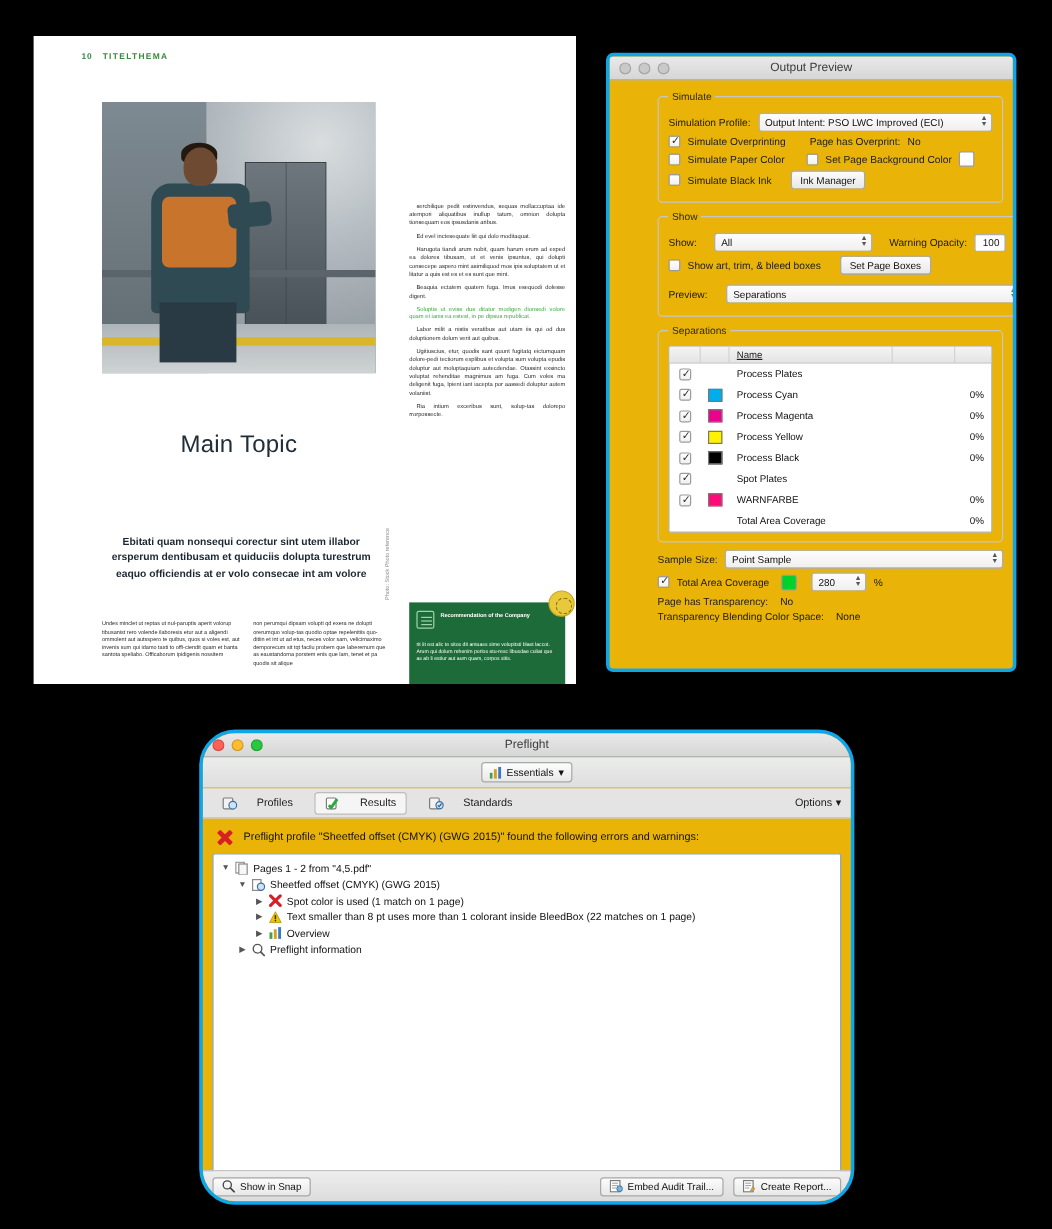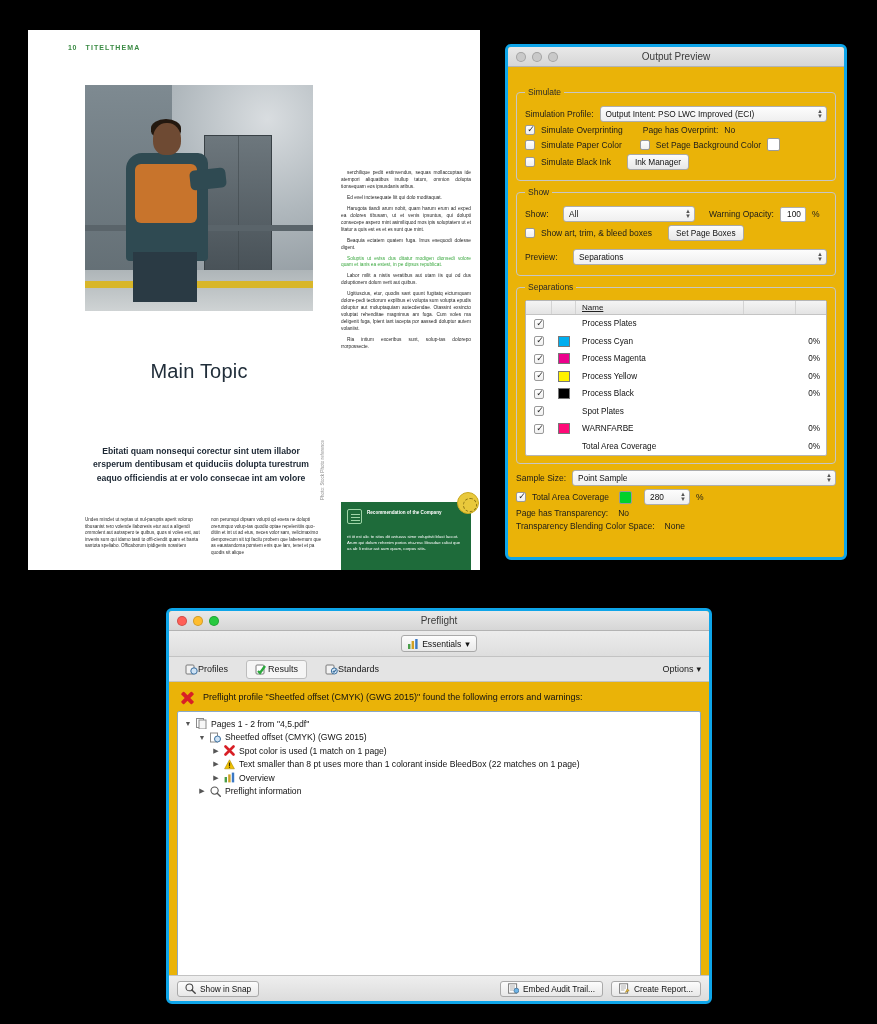--- a/index.html
+++ b/index.html
@@ -136,21 +136,21 @@
   .l-red { background:#c9c9c9; }
   .l-yellow { background:#c9c9c9; }
   .l-green { background:#c9c9c9; }
   .win-title {
     position: absolute; left: 0; right: 0; text-align: center;
     font-size: 10px; color: #3b3b3b;
   }
 
   
   #output-preview { left: 505px; top: 44px; width: 342px; height: 516px; }
-  .op-body { padding: 16px 8px 8px 8px; font-size: 8.5px; color: #1b1b1b; }
+  .op-body { padding: 4px 8px 8px 8px; font-size: 8.5px; color: #1b1b1b; margin-left: 32px; }
 
   fieldset.group {
     border: 1px solid #c6c6c6; border-radius: 4px;
     margin: 4px 0 6px 0; padding: 6px 8px 7px 8px;
   }
   fieldset.group > legend { font-size: 8.5px; padding: 0 3px; color: #2a2a2a; }
   .row { display:flex; align-items:center; gap:6px; margin: 3px 0; }
   .lbl { font-size: 8.5px; color: #1b1b1b; white-space: nowrap; }
   .sel {
     border: 1px solid #aeaeae; border-radius: 3px;
@@ -199,36 +199,36 @@
   .sep-head .c4 { width: 52px; border-right:1px solid #d3d3d3; height:100%; }
   .sep-head .c5 { width: 30px; height:100%; }
   .sep-row { display:flex; align-items:center; height: 17.5px; font-size: 8.2px; color:#111; }
   .sep-row .c1 { width: 26px; display:flex; justify-content:center; }
   .sep-row .c2 { width: 24px; display:flex; justify-content:center; }
   .sep-row .c3 { flex:1; padding-left:6px; }
   .sep-row .c5 { width: 46px; text-align:right; padding-right:6px; }
   .ink-sw { width: 12px; height: 11px; border:1px solid #777; }
 
   
-  #preflight { left: 166px; top: 608px; width: 546px; height: 396px; }
+  #preflight { left: 166px; top: 608px; width: 546px; height: 396px; border-radius: 30px; }
   .pf-toolbar {
     height: 26px; background: linear-gradient(#ececec,#dedede);
     border-bottom:1px solid #c3c3c3; display:flex; align-items:center; justify-content:center;
   }
   .essentials {
     border:1px solid #a9a9a9; border-radius:3px;
     background: linear-gradient(#fdfdfd,#e9e9e9);
     height:17px; font-size:8.6px; padding:0 6px;
     display:flex; align-items:center; gap:4px; color:#111;
   }
   .pf-tabs {
     height: 25px; background:#e4e4e4; border-bottom:1px solid #c3c3c3;
     display:flex; align-items:center; padding: 0 8px; gap: 10px; position:relative;
   }
-  .pf-tab { display:flex; align-items:center; gap:0; font-size:9px; color:#1b1b1b;
+  .pf-tab { display:flex; align-items:center; gap:16px; font-size:9px; color:#1b1b1b;
     padding: 2px 8px; border-radius:3px; }
   .pf-tab.active { background:#f5f5f5; border:1px solid #bdbdbd; }
   .pf-options { position:absolute; right:8px; font-size:9px; color:#1b1b1b; display:flex; gap:3px; align-items:center; }
 
   .pf-msg { display:flex; align-items:center; gap:8px; padding: 7px 10px 4px 10px; font-size:9px; color:#111; }
   .x-icon { width:16px; height:16px; position:relative; flex:none; }
   .x-icon:before, .x-icon:after {
     content:""; position:absolute; left:1px; top:7px; width:15px; height:4px;
     background:#d81f26; border-radius:1px;
   }

